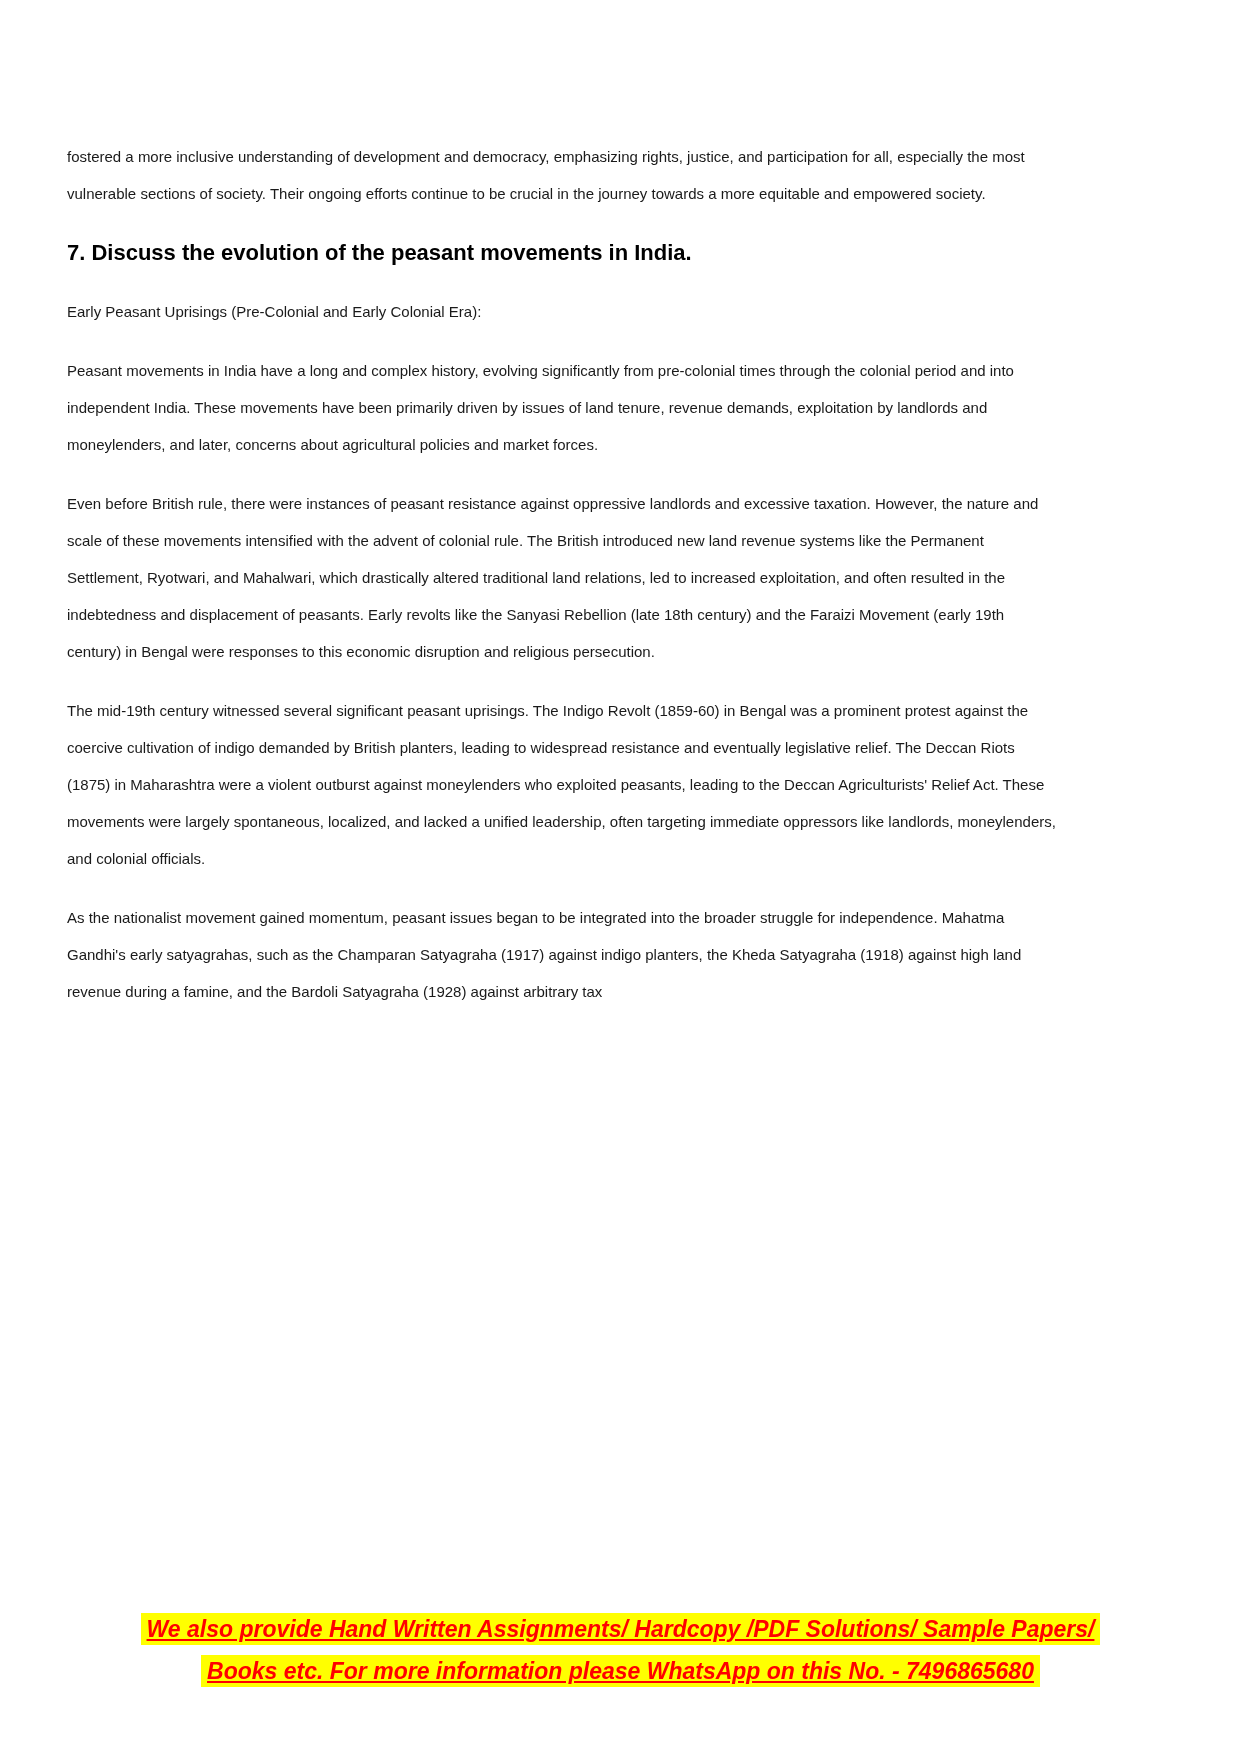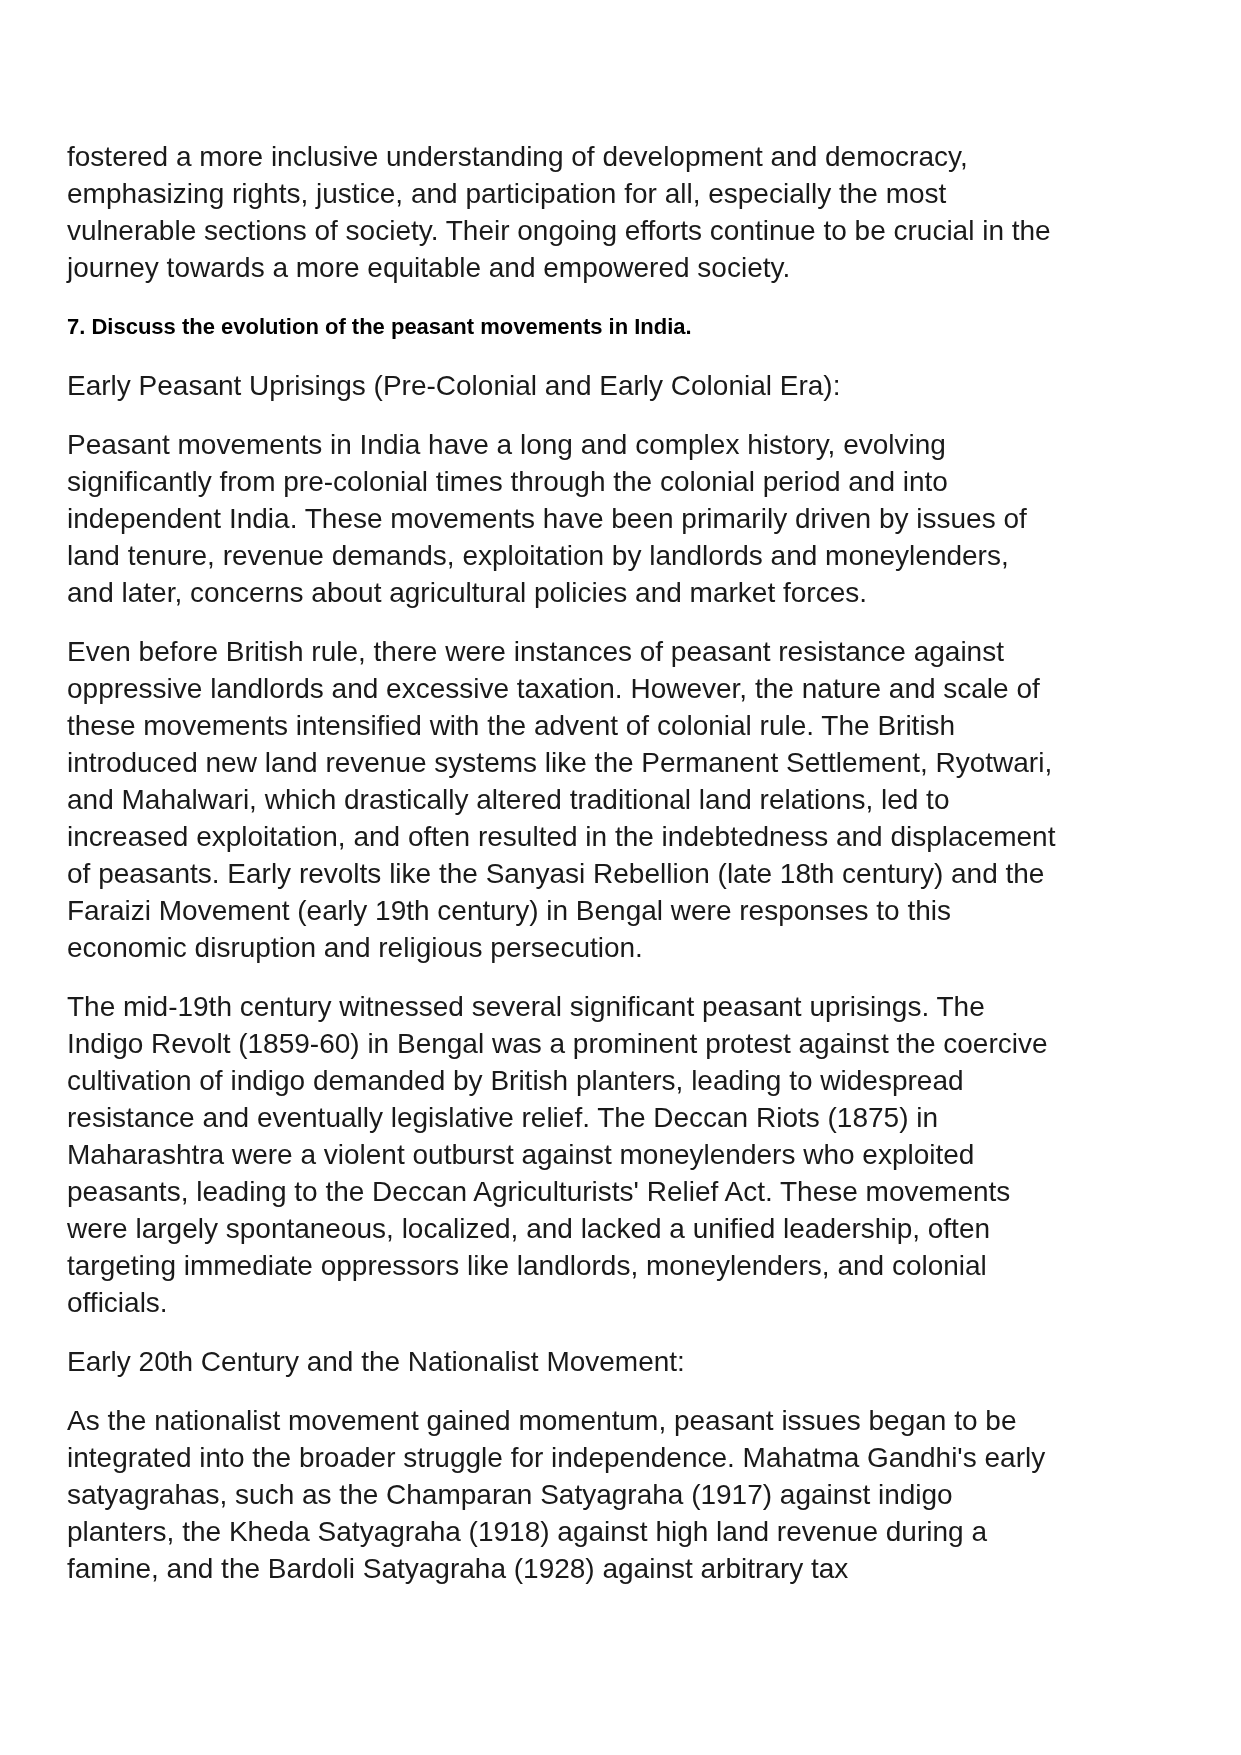--- a/index.html
+++ b/index.html
@@ -22,21 +22,21 @@
     background: #ffffff;
     padding: 138px 95px 40px 67px;
     position: relative;
   }
 
   .doc-body {
     width: 990px;
   }
 
   .para {
-    font-size: 28px;
+    font-size: 15px;
     line-height: 37px;
     margin-bottom: 22px;
     color: #1a1a1a;
   }
 
   .heading {
     font-size: 22px;
     line-height: 37px;
     font-weight: bold;
     margin-bottom: 22px;
@@ -80,20 +80,27 @@
 
     <p class="para">Early Peasant Uprisings (Pre-Colonial and Early Colonial Era):</p>
 
     <p class="para">Peasant movements in India have a long and complex history, evolving significantly from pre-colonial times through the colonial period and into independent India. These movements have been primarily driven by issues of land tenure, revenue demands, exploitation by landlords and moneylenders, and later, concerns about agricultural policies and market forces.</p>
 
     <p class="para">Even before British rule, there were instances of peasant resistance against oppressive landlords and excessive taxation. However, the nature and scale of these movements intensified with the advent of colonial rule. The British introduced new land revenue systems like the Permanent Settlement, Ryotwari, and Mahalwari, which drastically altered traditional land relations, led to increased exploitation, and often resulted in the indebtedness and displacement of peasants. Early revolts like the Sanyasi Rebellion (late 18th century) and the Faraizi Movement (early 19th century) in Bengal were responses to this economic disruption and religious persecution.</p>
 
 
     <p class="para">The mid-19th century witnessed several significant peasant uprisings. The Indigo Revolt (1859-60) in Bengal was a prominent protest against the coercive cultivation of indigo demanded by British planters, leading to widespread resistance and eventually legislative relief. The Deccan Riots (1875) in Maharashtra were a violent outburst against moneylenders who exploited peasants, leading to the Deccan Agriculturists' Relief Act. These movements were largely spontaneous, localized, and lacked a unified leadership, often targeting immediate oppressors like landlords, moneylenders, and colonial officials.</p>
 
-    <p class="para">Early 20th Century and the Nationalist Movement:</p>
 
     <p class="para">As the nationalist movement gained momentum, peasant issues began to be integrated into the broader struggle for independence. Mahatma Gandhi's early satyagrahas, such as the Champaran Satyagraha (1917) against indigo planters, the Kheda Satyagraha (1918) against high land revenue during a famine, and the Bardoli Satyagraha (1928) against arbitrary tax</p>
 
   </div>
 
+  <div class="footer">
+    <div class="line-wrap">
+      <span class="hl-line">We also provide Hand Written Assignments/ Hardcopy /PDF Solutions/ Sample Papers/</span>
+    </div>
+    <div class="line-wrap">
+      <span class="hl-line">Books etc. For more information please WhatsApp on this No. - 7496865680</span>
+    </div>
+  </div>
 
 </div>
 
 </body></html>

